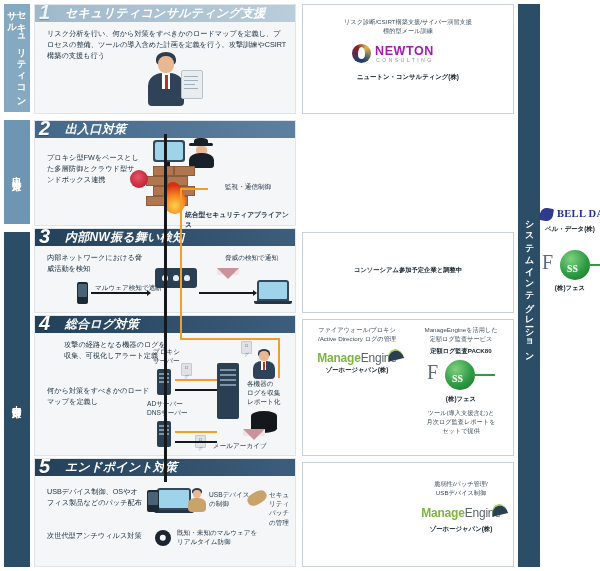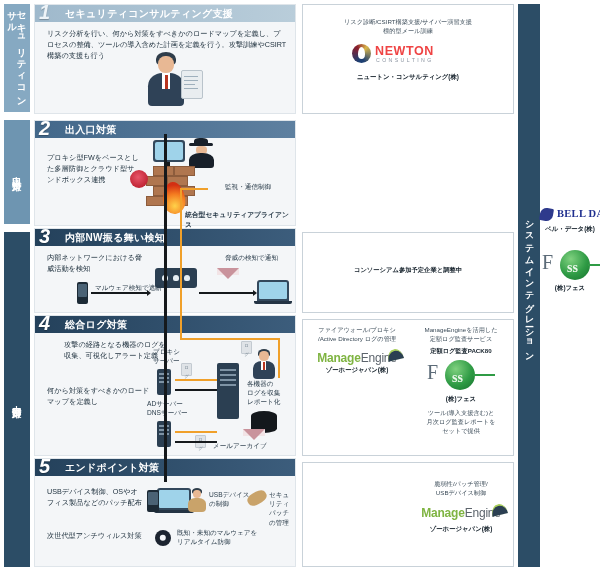--- a/index.html
+++ b/index.html
@@ -13,21 +13,21 @@
   .rail.r2{top:120px;height:104px;background:#6e95b1;}
   .rail.r3{top:232px;height:335px;background:#2c4d66;}
   .sect{position:absolute;left:34px;width:262px;background:#f4f6f8;border:1px solid #dfe5ea;box-sizing:border-box;}
   .s1{top:4px;height:110px;}
   .s2{top:120px;height:106px;}
   .s3{top:228px;height:85px;}
   .s4{top:315px;height:141px;}
   .s5{top:458px;height:109px;}
 
   .hdr{position:absolute;left:0;top:0;width:100%;height:17px;display:flex;align-items:center;box-sizing:border-box;padding-left:30px;}
-  .hdr .t{font-size:10px;font-weight:bold;color:#fff;letter-spacing:.3px;}
+  .hdr .t{font-size:12px;font-weight:bold;color:#fff;letter-spacing:.3px;font-style:italic;}
   .h1{background:linear-gradient(90deg,#9fb9cc,#b9cdda);}
   .h2{background:linear-gradient(90deg,#43688a,#5e80a0);}
   .h3{background:linear-gradient(90deg,#24415b,#3c5d7c);}
   .h4{background:linear-gradient(90deg,#24415b,#3c5d7c);}
   .h5{background:linear-gradient(90deg,#24415b,#3c5d7c);}
   .num{position:absolute;left:4px;top:-3px;font-size:20px;font-style:italic;font-weight:bold;color:#fff;line-height:1;text-shadow:0 1px 1px rgba(0,0,0,.25);}
   .h1 .num{color:#eef4f8;}
 
   .body{position:absolute;left:0;top:17px;width:100%;bottom:0;}
   .desc{position:absolute;font-size:7.2px;line-height:1.55;color:#20323f;}
@@ -105,21 +105,21 @@
   .pcell{position:absolute;text-align:center;}
   .ptxt{font-size:6.2px;line-height:1.5;color:#3c4c59;}
   .pname{font-size:6.4px;font-weight:bold;color:#16222c;margin-top:2px;}
   .pmid{font-size:6.3px;font-weight:bold;color:#16222c;}
 
   
   .logo{margin:3px auto;position:relative;}
   .newton{width:112px;height:22px;}
   .newton .swirl{position:absolute;left:0;top:1px;width:19px;height:19px;border-radius:50%;background:conic-gradient(from 200deg,#1d3f72,#8b1c2b 35%,#d9b64a 55%,#1d3f72 90%);}
   .newton .swirl::after{content:"";position:absolute;left:30%;top:18%;width:40%;height:64%;background:#fff;border-radius:50% 50% 50% 50%/60% 60% 40% 40%;}
-  .newton .w1{position:absolute;left:23px;top:1px;font-size:12.5px;font-weight:bold;letter-spacing:.6px;color:#ef4444;}
+  .newton .w1{position:absolute;left:23px;top:1px;font-size:12.5px;font-weight:bold;letter-spacing:.6px;color:#a21caf;}
   .newton .w2{position:absolute;left:24px;top:14px;font-size:5.2px;letter-spacing:2.4px;color:#8a93a0;}
 
   .firebox{width:124px;height:34px;}
   .firebox .fl{position:absolute;left:8px;top:0;width:24px;height:33px;background:radial-gradient(circle at 50% 72%,#ffd24a 0%,#f7941e 42%,#e2450f 78%);border-radius:50% 50% 46% 46%/62% 62% 38% 38%;}
   .firebox .fw{position:absolute;left:8px;top:4px;font-size:23px;font-weight:bold;color:#3b3b3b;font-family:"Liberation Serif",serif;}
   .firebox .wg{position:absolute;right:10px;top:1px;font-size:4.6px;color:#c2352a;font-weight:bold;}
 
   .me{width:132px;height:15px;}
   .me .a{font-size:12px;font-weight:bold;color:#7fb442;letter-spacing:-.2px;}
   .me .b{font-size:12px;color:#5c646c;letter-spacing:-.2px;}

